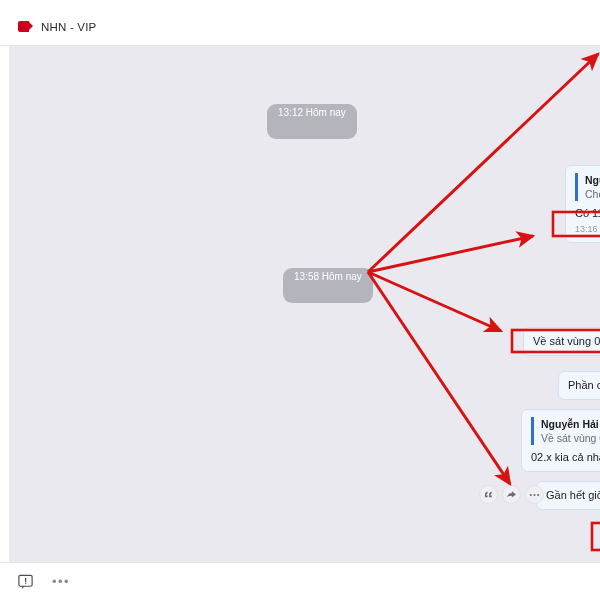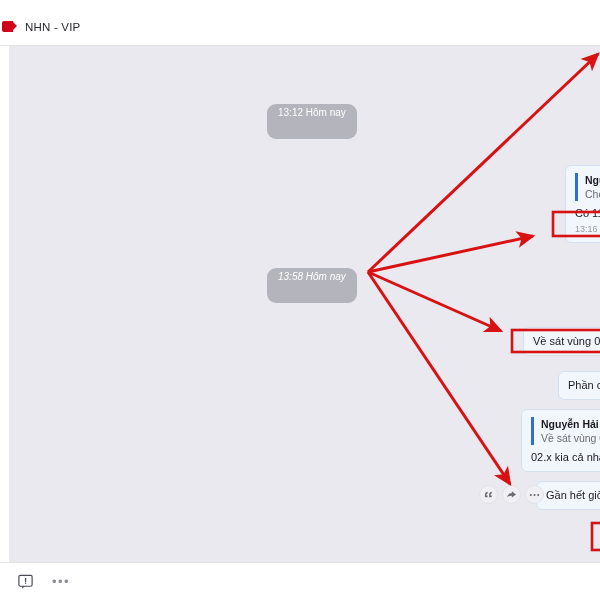--- a/index.html
+++ b/index.html
@@ -15,21 +15,21 @@
     background: #ffffff;
   }
 
   
   .topbar {
     position: absolute; left: 0; top: 8px;
     width: 600px; height: 38px;
     background: #ffffff;
     border-bottom: 1px solid #e3e3e8;
     display: flex; align-items: center;
-    padding-left: 2px;
+    padding-left: 18px;
   }
   .tag-icon {
     width: 15px; height: 11px;
     position: relative; flex: 0 0 auto;
     margin-right: 8px;
   }
   .tag-icon .body {
     position: absolute; left: 0; top: 0;
     width: 11px; height: 11px;
     background: #d0021b;
@@ -62,21 +62,21 @@
     background: #b4b4bd;
     color: #ffffff;
     font-size: 10px;
     line-height: 17px;
     height: 35px;
     padding: 0 11px;
     border-radius: 9px;
     white-space: nowrap;
   }
   #pill-1 { left: 258px; top: 58px; }
-  #pill-2 { left: 258px; top: 222px; font-style: italic; }
+  #pill-2 { left: 274px; top: 222px; }
 
   
   .bubble {
     position: absolute;
     background: #f2f6fd;
     border: 1px solid #d4e0f2;
     border-radius: 6px;
     padding: 6px 9px;
     font-size: 11px;
     color: #1b1b1f;

